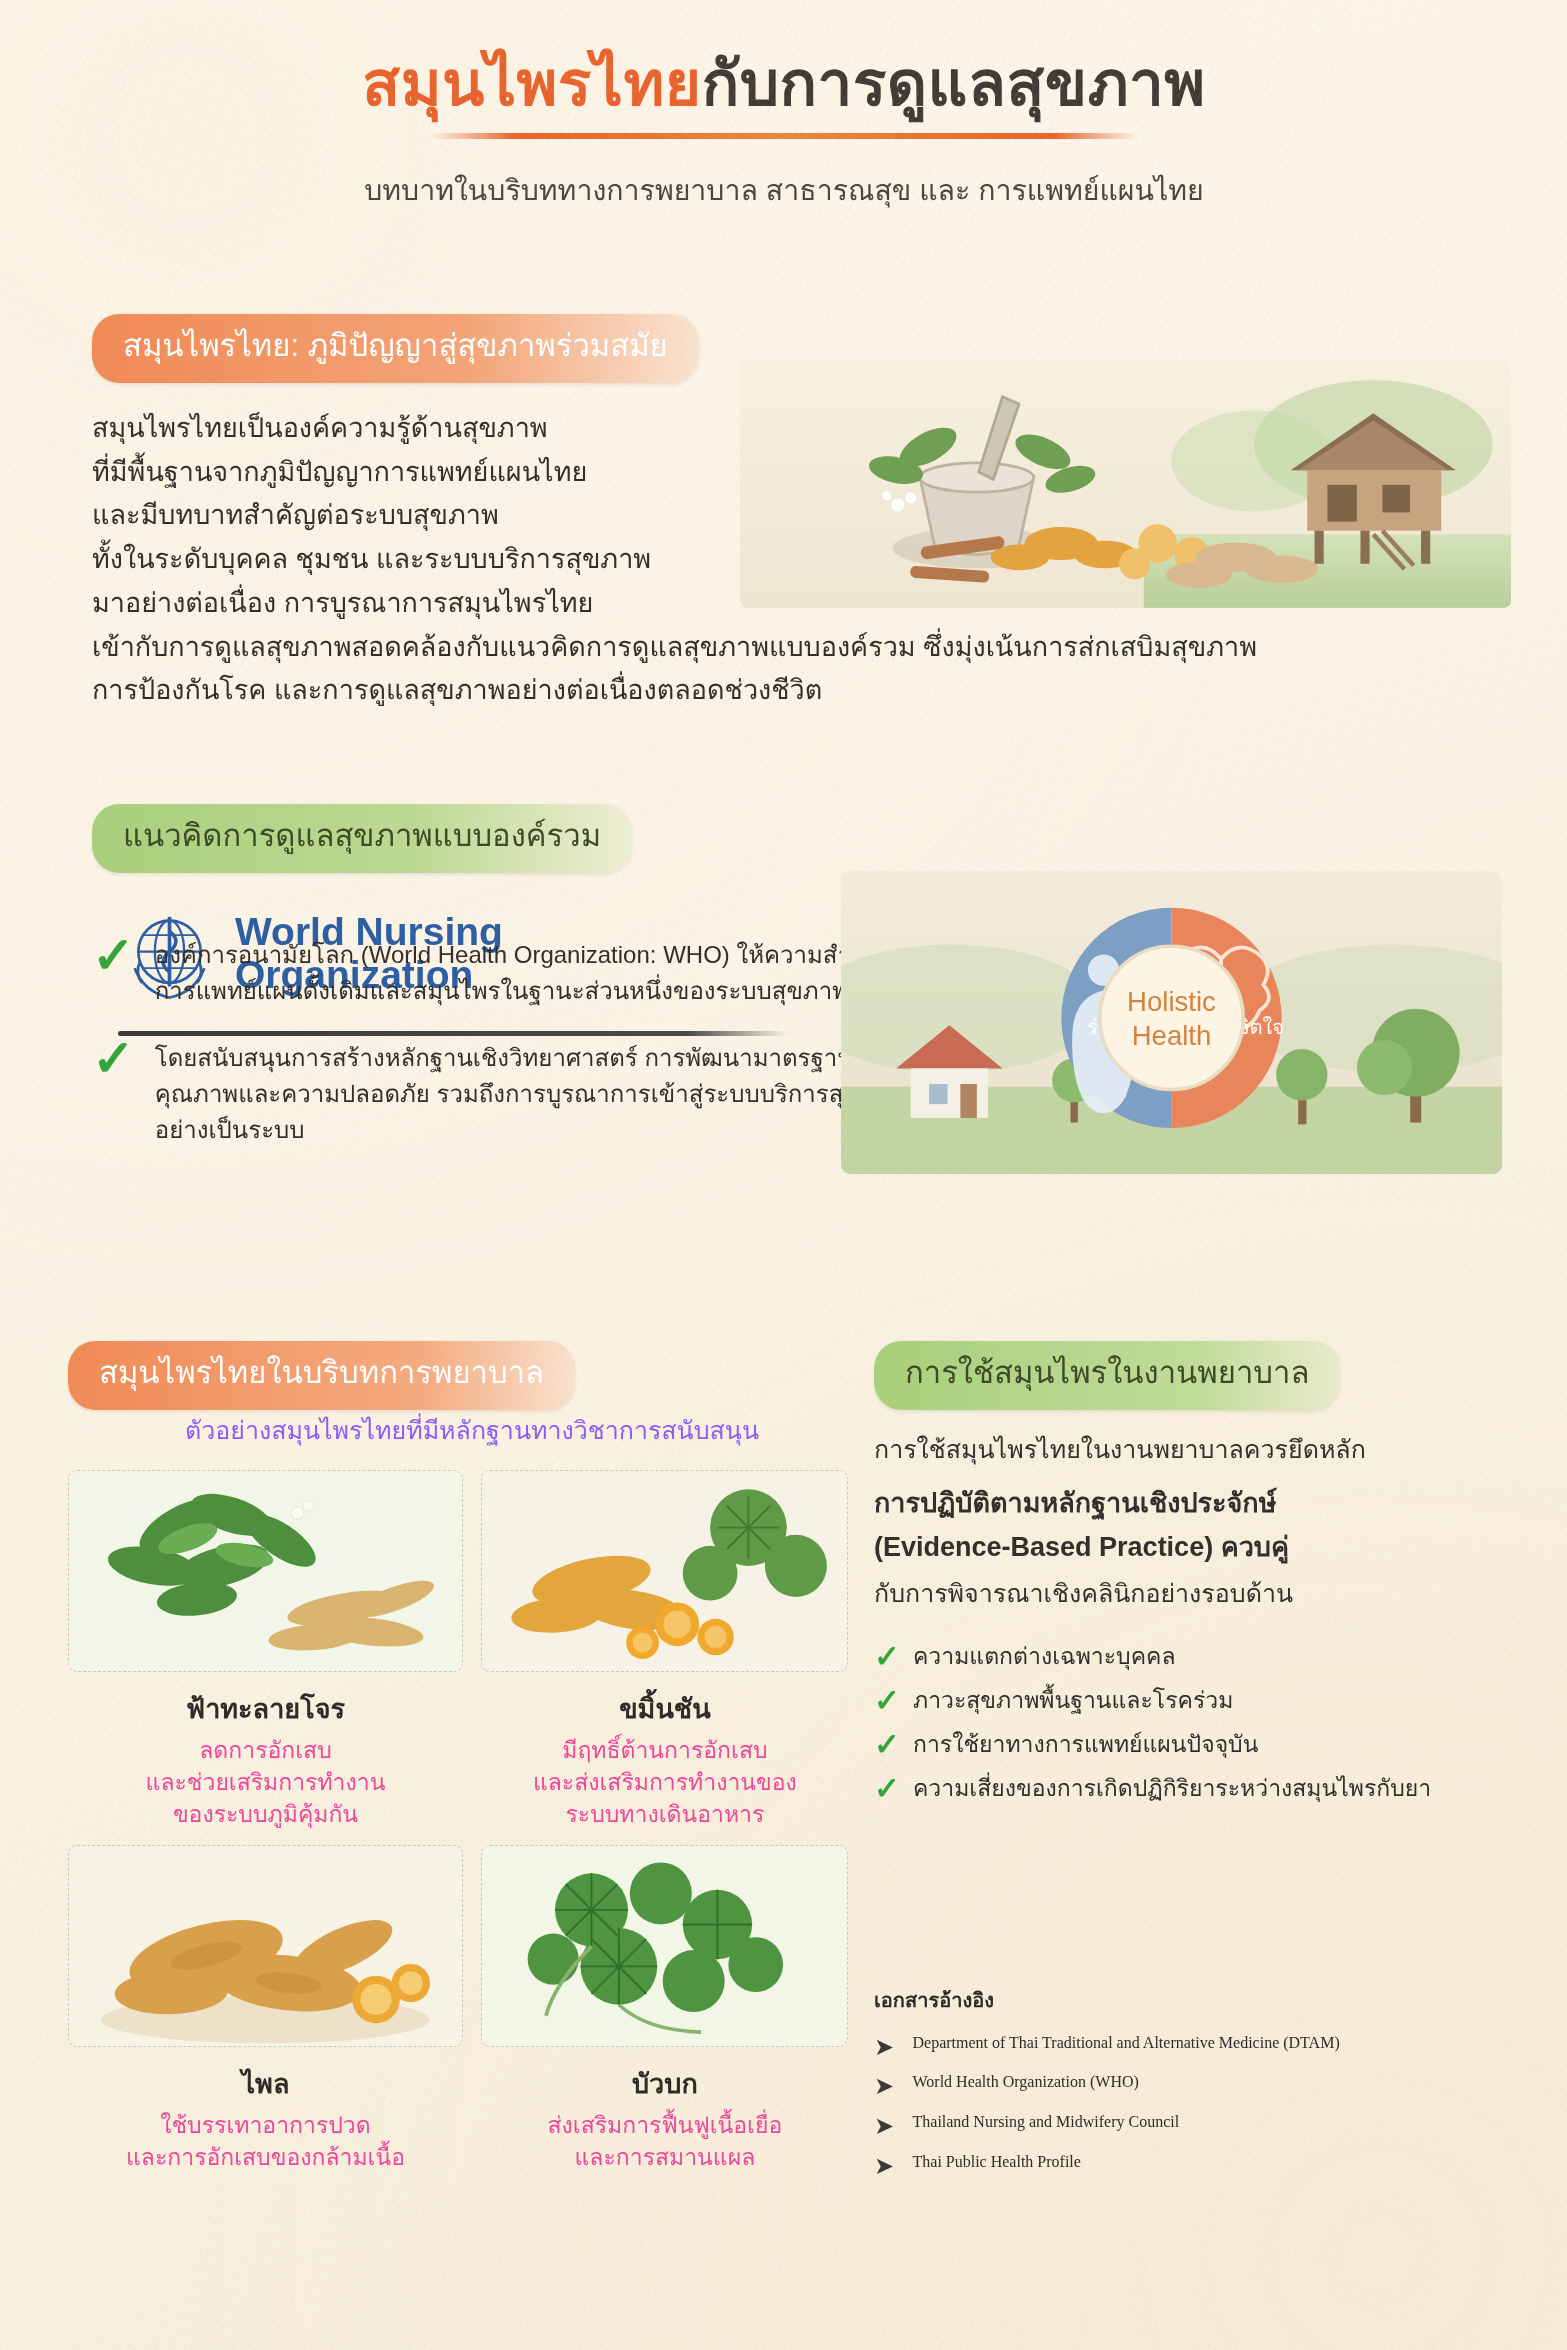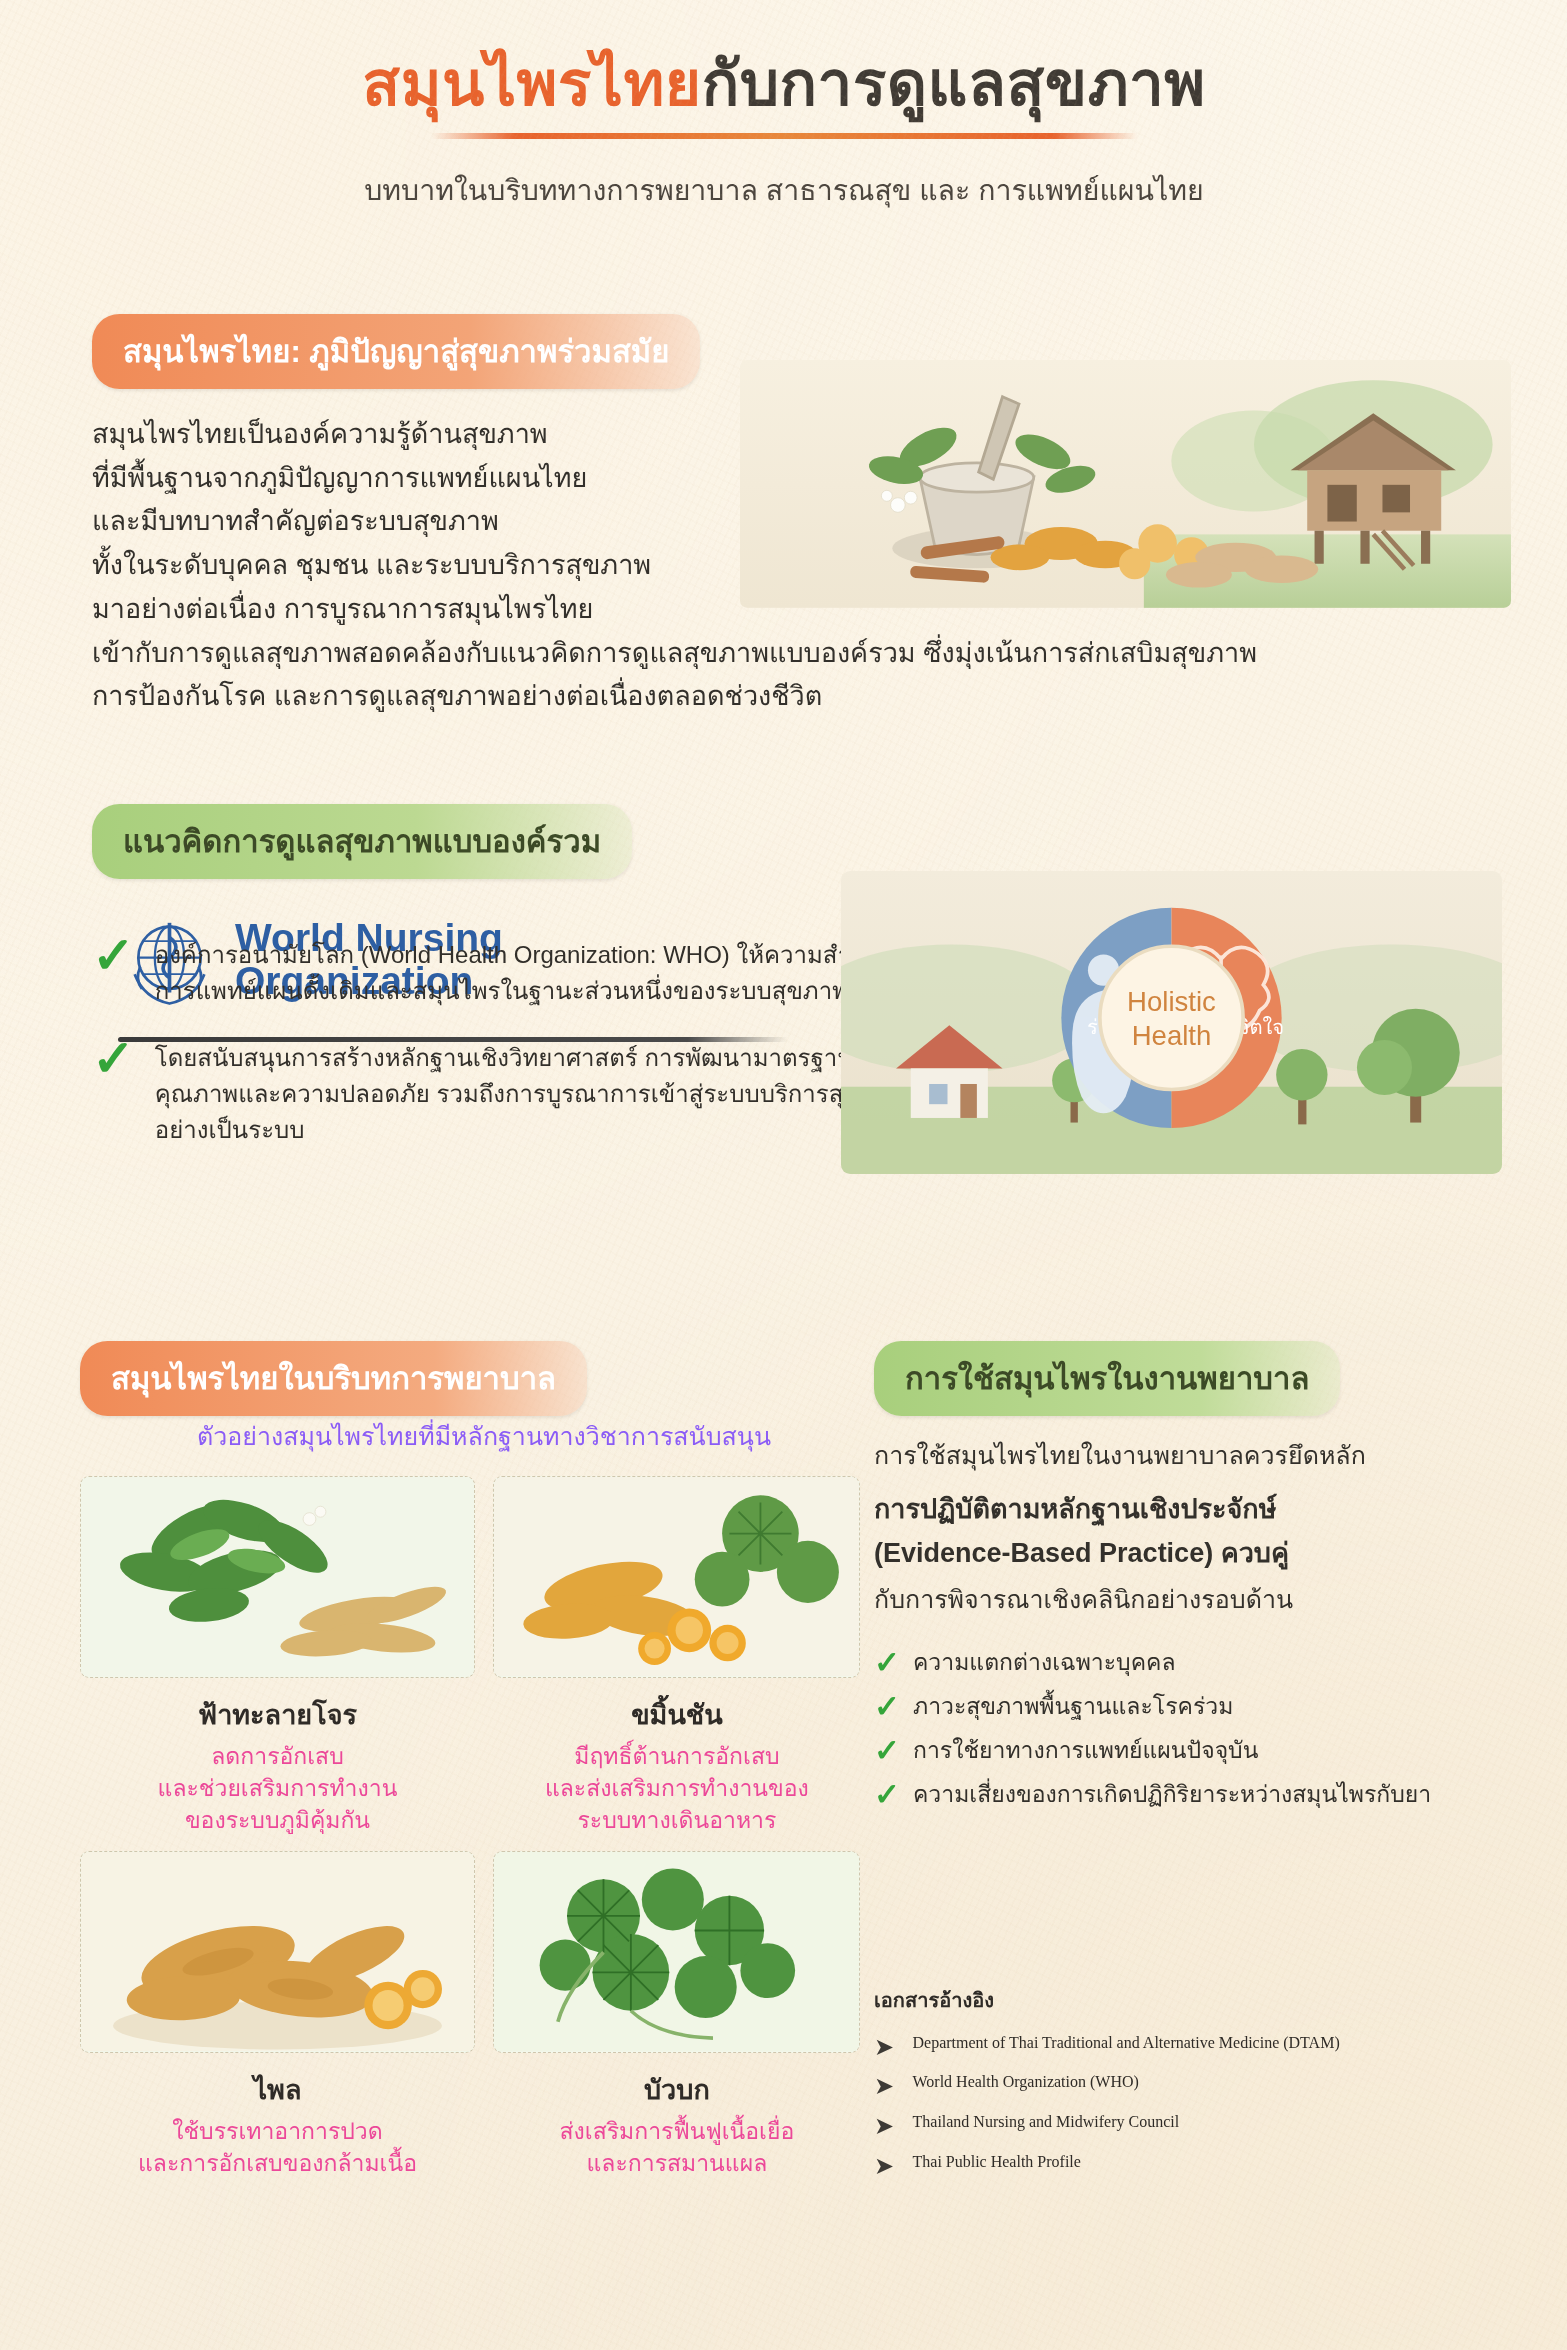--- a/index.html
+++ b/index.html
@@ -44,22 +44,22 @@
     margin-top:27.5px;
     font-size:28.5px;
     color:#4a443d;
   }
 
   
   .banner{
     display:inline-block;
     color:#fff;
     font-size:31px;
-    font-weight:bold;
-    padding:12px 31px 13px 31px;
+    font-weight:normal;
+    padding:6px 31px 13px 31px;
     border-radius:26px 26px 26px 26px;
     box-shadow:0 1.8px 3.7px rgba(0,0,0,.08);
   }
   .banner.orange{background:linear-gradient(90deg,#f08a56 0%,#f3a477 62%,rgba(243,180,150,0.25) 100%);border-radius:27.5px;}
   .banner.green{background:linear-gradient(90deg,#a8cf7c 0%,#bcd992 60%,rgba(200,222,163,0.25) 100%);border-radius:27.5px;color:#3c4a26;}
   .banner.orange2{background:linear-gradient(90deg,#f08a56 0%,#f4ab80 70%,rgba(244,190,160,0.3) 100%);border-radius:27.5px;}
   .banner.green2{background:linear-gradient(90deg,#a8cf7c 0%,#c0dc99 70%,rgba(203,225,168,0.3) 100%);border-radius:27.5px;color:#3c4a26;}
 
   
   .sec1{position:absolute;left:92px;top:314px;}
@@ -91,21 +91,21 @@
   .checks{position:absolute;left:92px;top:937px;width:826px;}
   .check-item{display:flex;gap:20px;margin-bottom:31px;}
   .check-mark{color:#35a53a;font-size:51px;line-height:.9;font-weight:bold;flex:0 0 auto;margin-top:-3.7px;}
   .check-text{font-size:24px;line-height:1.5;color:#322f2a;}
 
   .holistic{
     position:absolute;right:66px;top:871px;width:661px;height:303px;border-radius:9.2px;overflow:hidden;
   }
 
   
-  .sec3{position:absolute;left:80px;top:1341px;width:808px;}
+  .sec3{position:absolute;left:68px;top:1341px;width:808px;}
   .sec3 .lead{font-size:25px;color:#8b5cf6;text-align:center;}
   .herb-grid{margin-top:20px;display:grid;grid-template-columns:395px 367px;gap:14.7px 18.4px;}
   .herb-card{width:100%;}
   .herb-photo{
     height:200px;border-radius:9.2px;border:1.8px dashed #cfc6ad;overflow:hidden;position:relative;background:#f3f7ea;
   }
   .herb-name{margin-top:14.7px;text-align:center;font-size:27px;font-weight:bold;color:#2f2b27;}
   .herb-desc{margin-top:5.5px;text-align:center;font-size:23px;line-height:1.38;color:#ec4899;}
 
   

